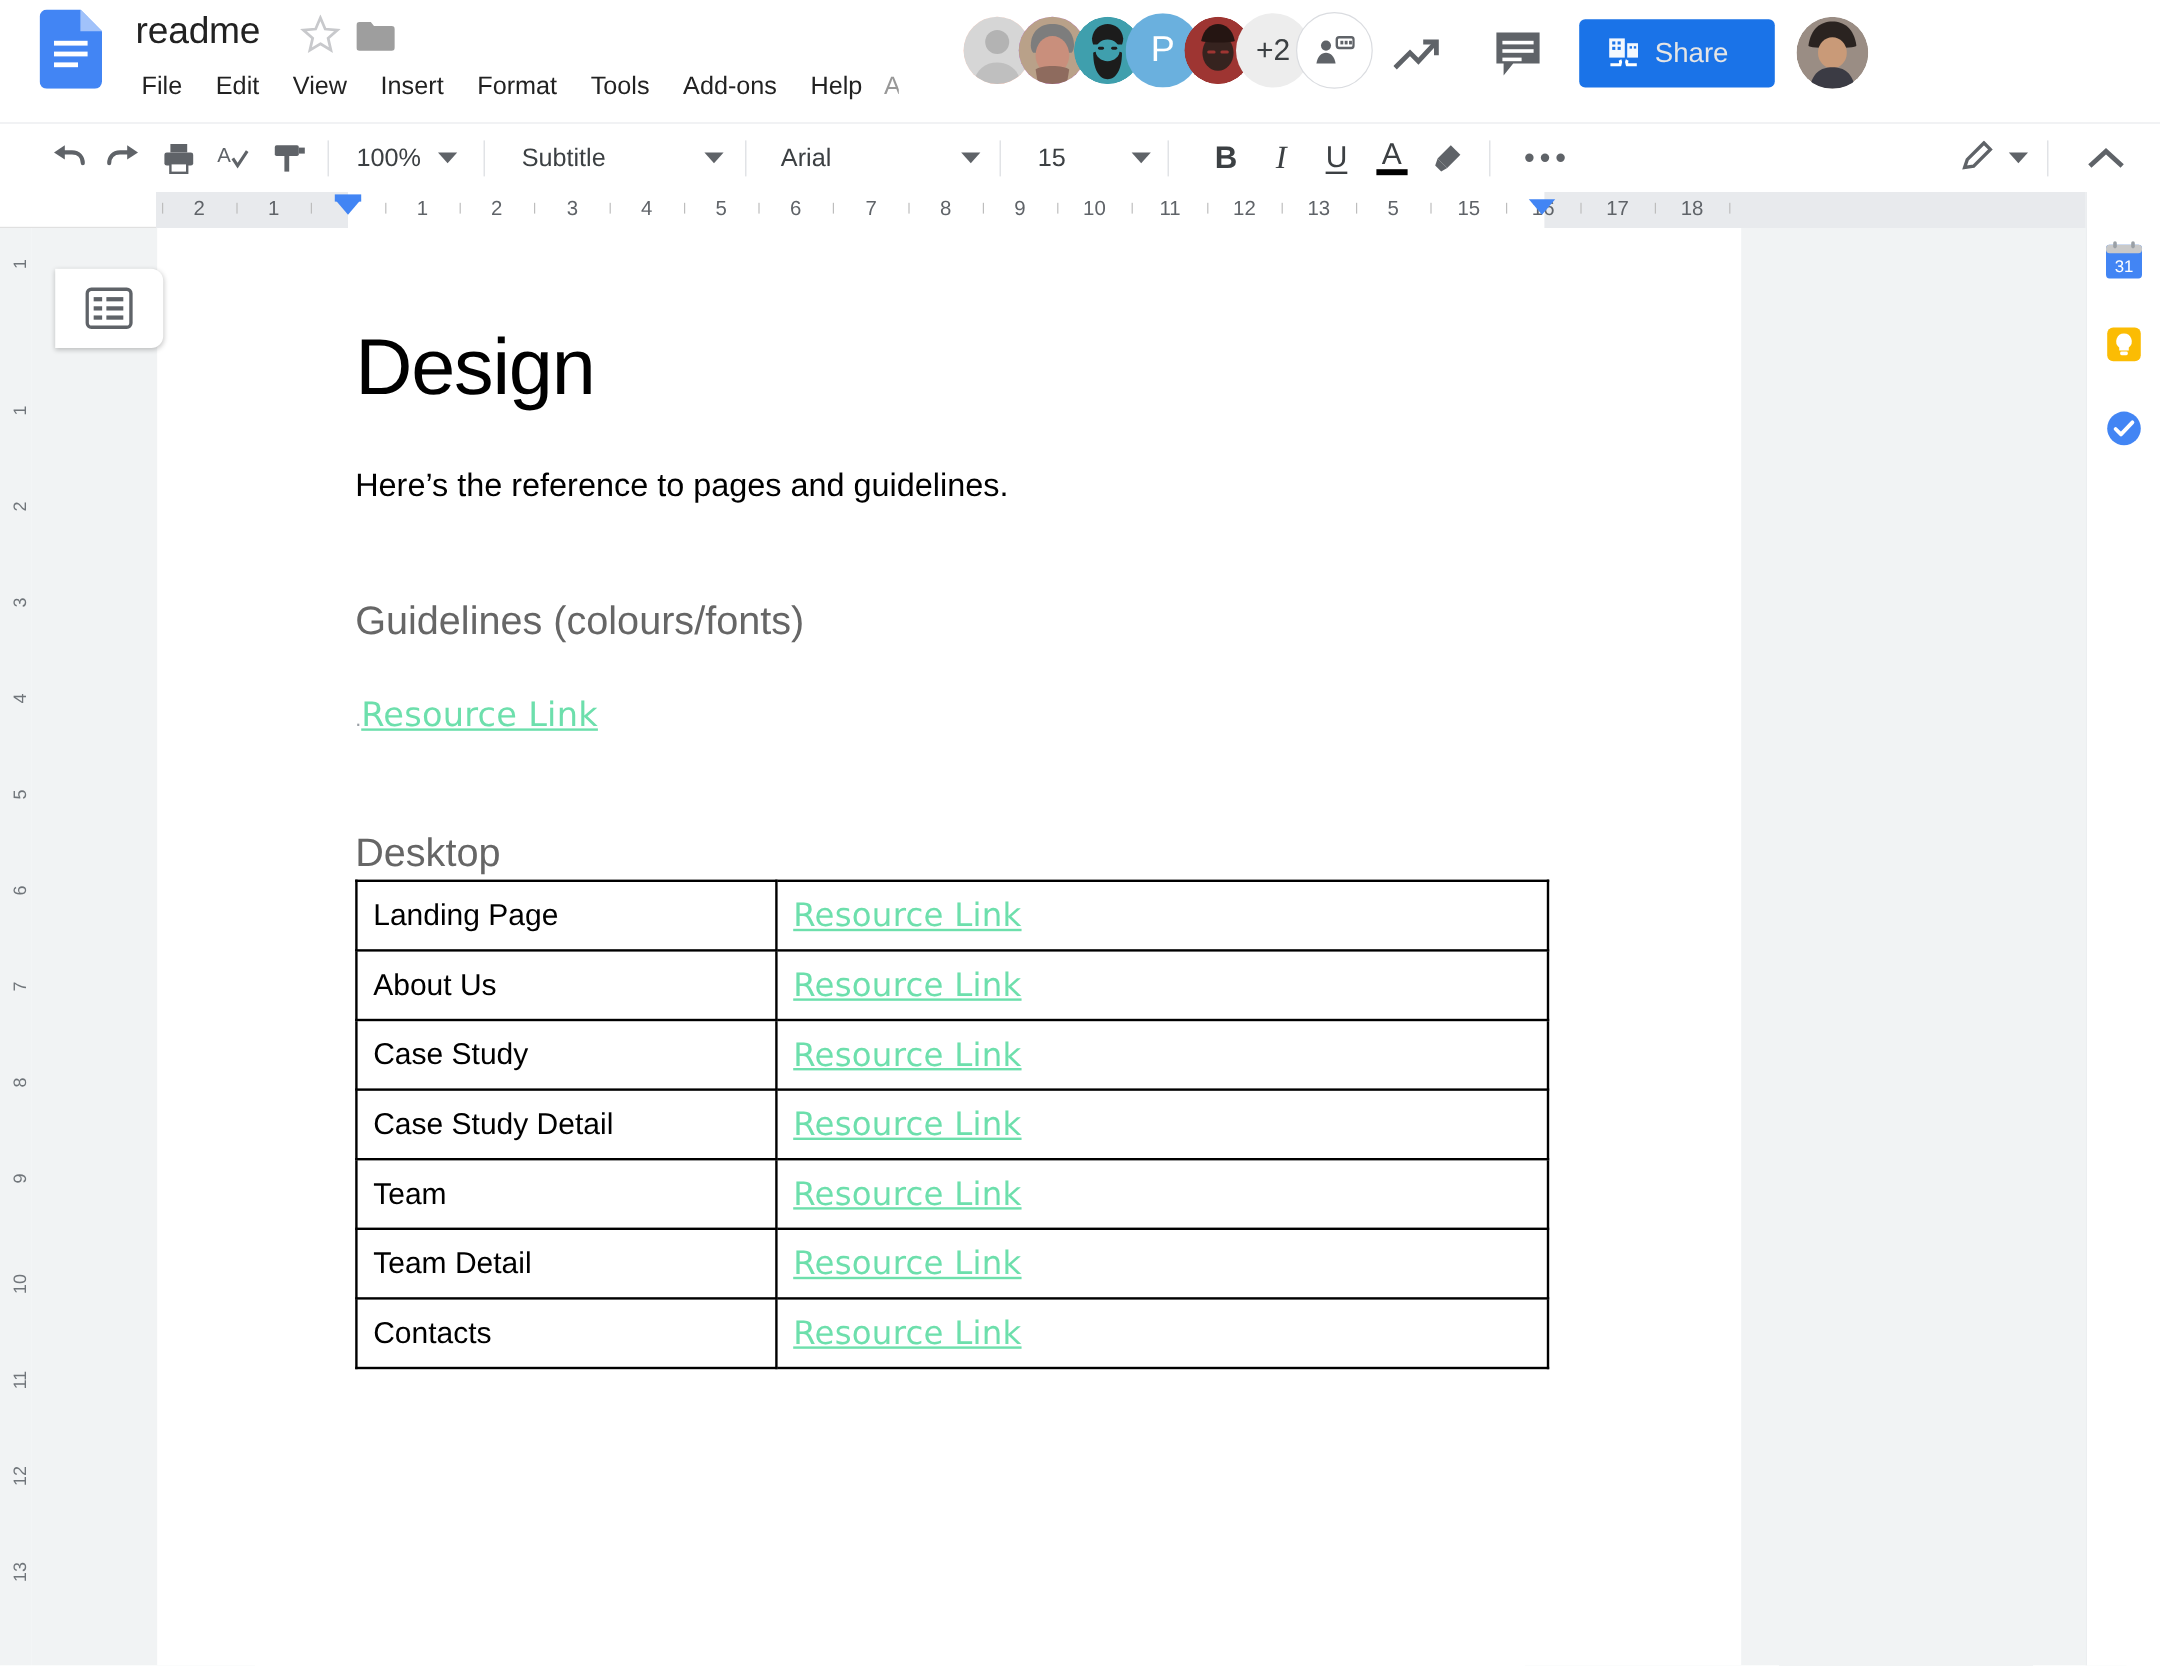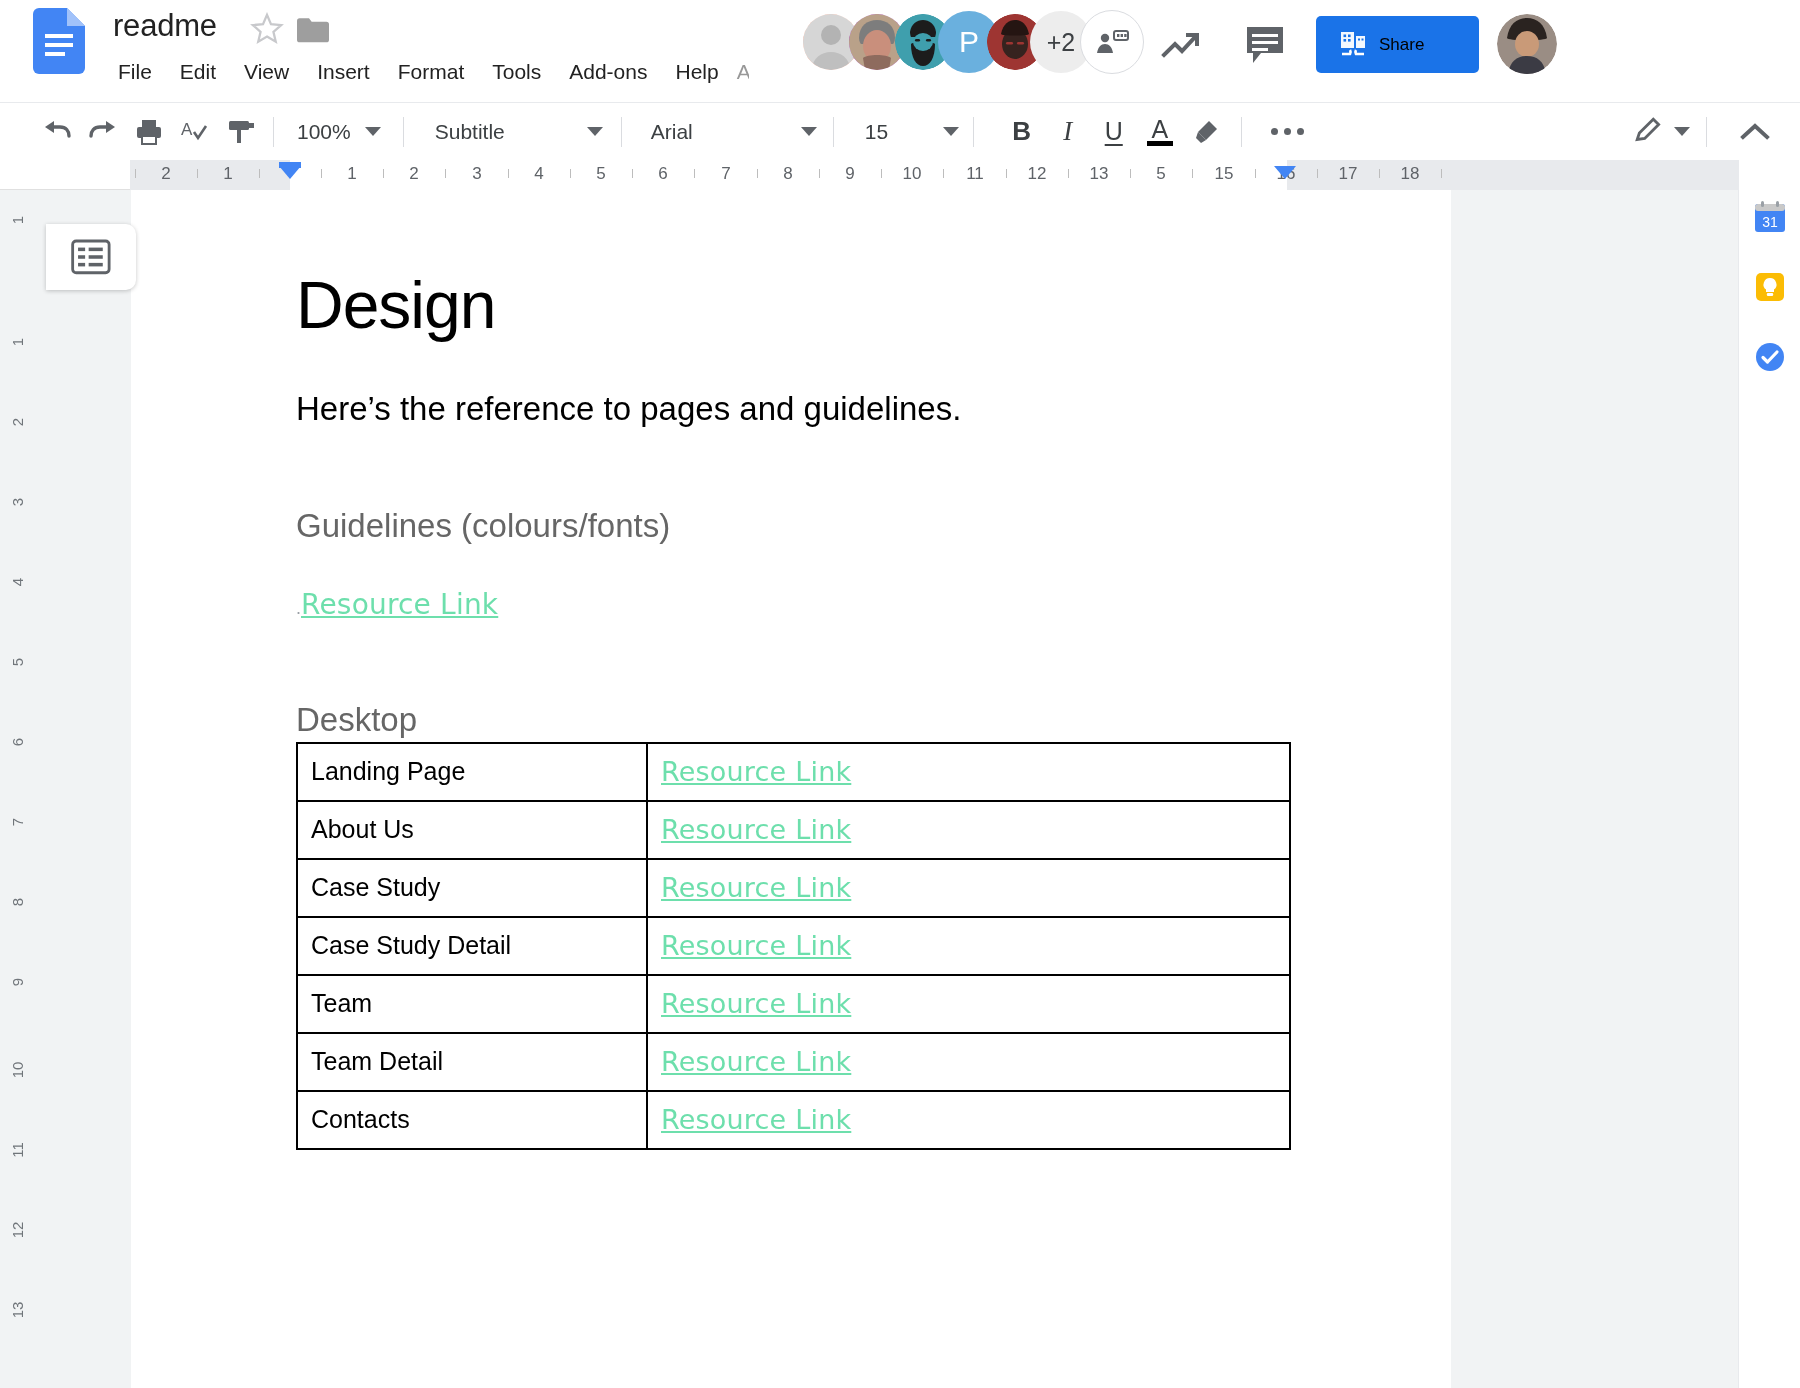--- a/index.html
+++ b/index.html
@@ -43,21 +43,21 @@
   }
   .present-btn {
     width:64px; height:64px; border-radius:50%; background:#fff; border:1.5px solid #dadce0;
     display:flex; align-items:center; justify-content:center; position:relative; z-index:2; cursor:pointer;
   }
   .hdr-icon-btn { position:absolute; top:22px; width:48px; height:48px; display:flex; align-items:center; justify-content:center; cursor:pointer; }
   .share-btn {
     position:absolute; left:1316px; top:16px; width:163px; height:57px; background:#1a73e8;
     border-radius:5px; display:flex; align-items:center; gap:11px; padding-left:22px; cursor:pointer;
   }
-  .share-btn span { color:#000000; font-size:17px; font-weight:500; }
+  .share-btn span { color:#e5e5e5; font-size:23px; font-weight:500; }
   .profile-av { position:absolute; left:1497px; top:14px; width:60px; height:60px; border-radius:50%; overflow:hidden; cursor:pointer; }
 
   
   .toolbar { position:absolute; top:102px; left:0; width:1800px; height:58px; background:#fff;
              border-top:1px solid #e8eaed; display:flex; align-items:center; }
   .tb-btn { width:46px; height:44px; display:flex; align-items:center; justify-content:center; cursor:pointer; flex:none; }
   .tb-sep { width:1px; height:30px; background:#dadce0; margin:0 9px; flex:none; }
   .tb-select { display:flex; align-items:center; height:44px; cursor:pointer; flex:none; }
   .tb-select .val { font-size:21px; color:#3c4043; white-space:nowrap; }
   .caret { width:0;height:0;border-left:8px solid transparent;border-right:8px solid transparent;border-top:9px solid #5f6368; margin-left:14px; flex:none;}
@@ -89,21 +89,21 @@
   
   .docarea { position:absolute; left:26px; top:190px; width:1746px; height:1198px; background:#f1f3f4; overflow:hidden; }
   .page { position:absolute; left:105px; top:0; width:1320px; height:1198px; background:#fff; }
   .outline-btn {
     position:absolute; left:20px; top:34px; width:90px; height:66px; background:#fff;
     border-radius:0 10px 10px 0; box-shadow:0 1px 4px rgba(0,0,0,.22); display:flex; align-items:center;
     justify-content:center; cursor:pointer; z-index:5;
   }
   .content { position:absolute; left:165px; top:80px; width:1140px; }
   .doc-h1 { font-size:66px; color:#000; line-height:1.08; letter-spacing:-1px; margin-bottom:44px; font-weight:400;}
-  .doc-p { font-size:33px; color:#000; line-height:1.45; }
+  .doc-p { font-size:27px; color:#000; line-height:1.45; }
   .doc-h2 { font-size:33px; color:#666; font-weight:400; line-height:1.3; }
   .link-green { font-size:28px; color:#6ddfac; font-family:"DejaVu Sans", sans-serif; letter-spacing:.2px;}
   .tiny-dot { color:#9aa0a6; font-size:18px; }
 
   table.doctable { border-collapse:collapse; width:993px; table-layout:fixed; }
   table.doctable td { border:2px solid #000; height:58px; padding:0 13px; vertical-align:middle; }
   td.c1 { width:350px; font-size:25px; color:#000; }
   td.c2 { width:643px; }
   td.c2 .link-green { font-size:27px; }
 

